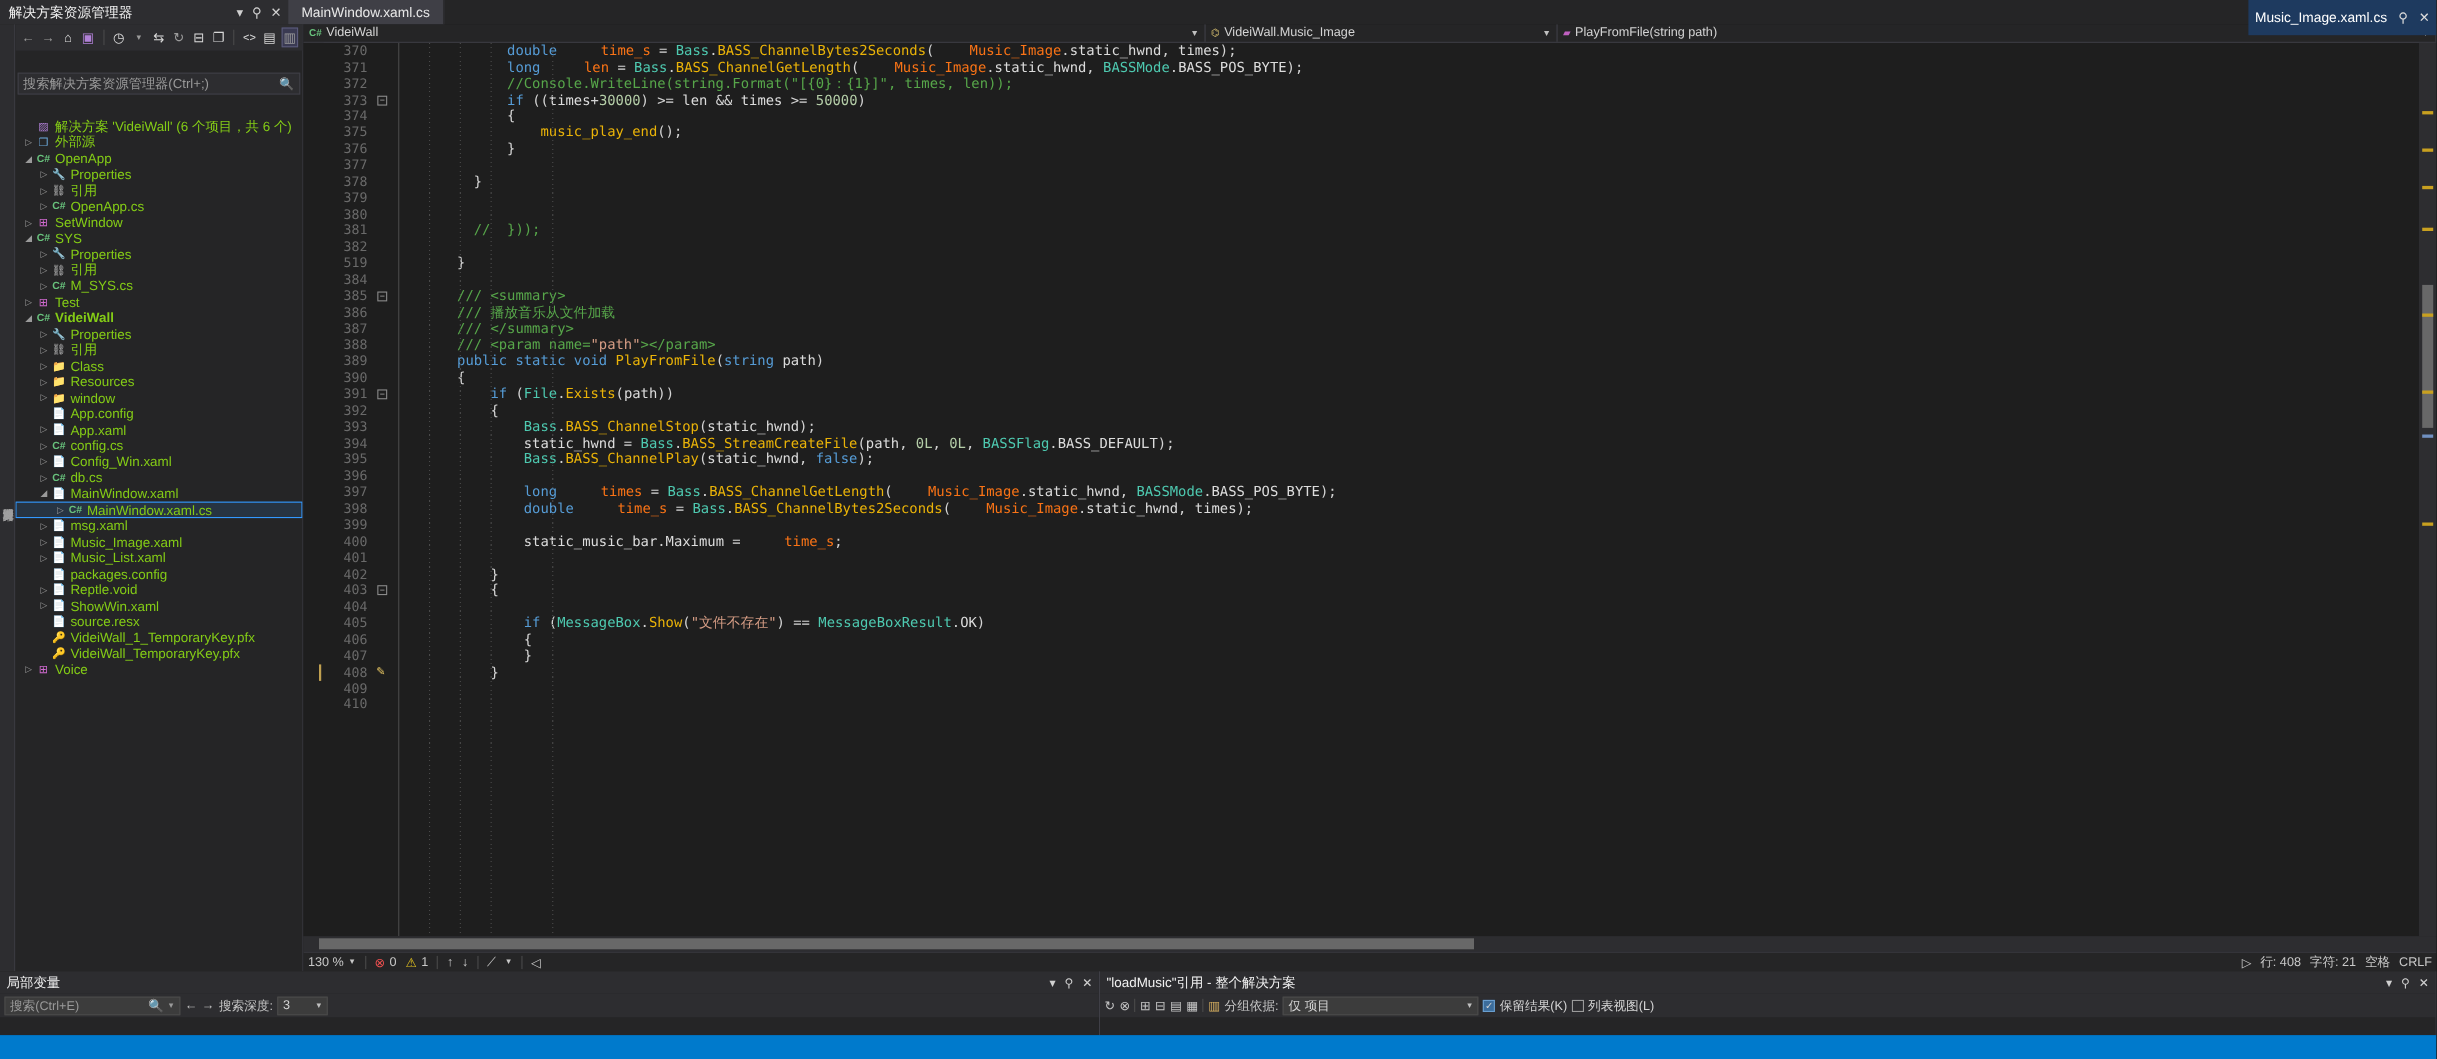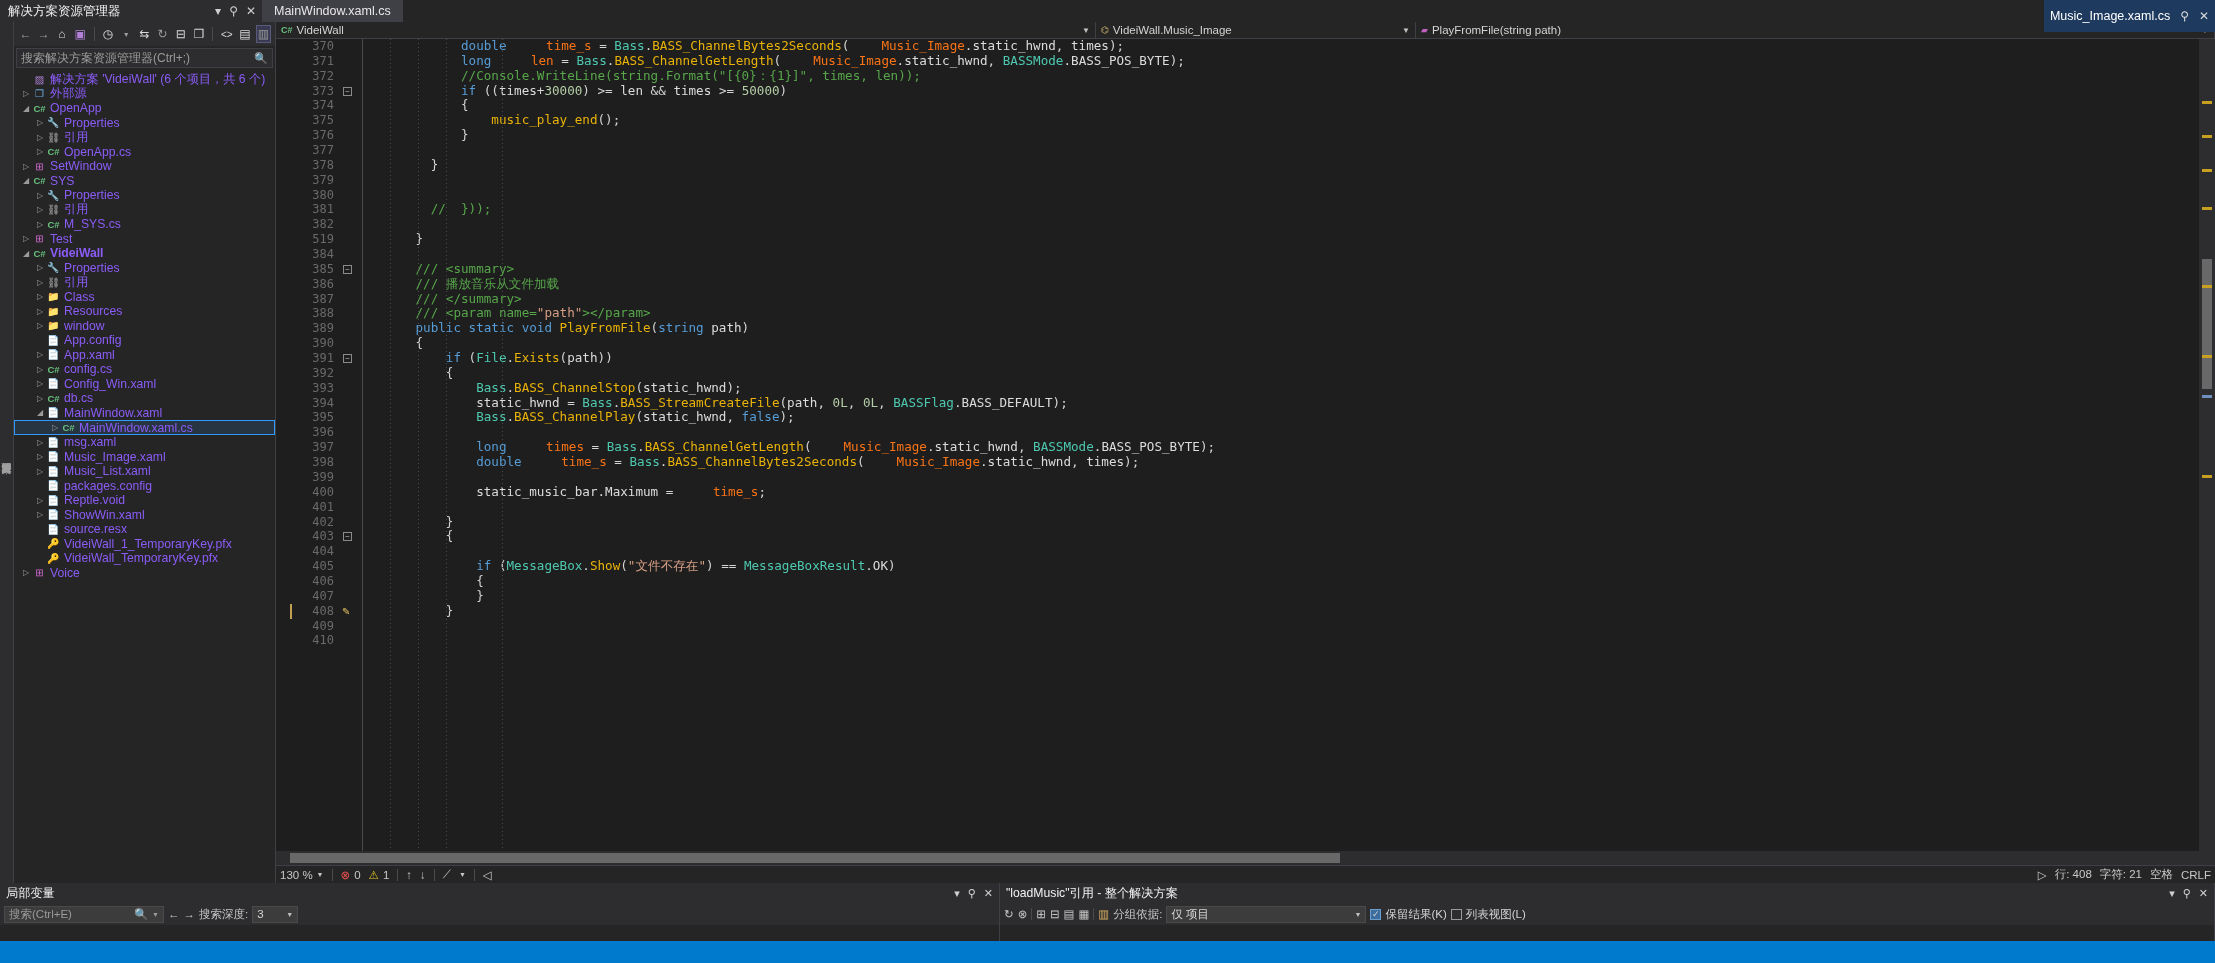--- a/index.html
+++ b/index.html
@@ -54,32 +54,32 @@
   }
   .se-toolbar .tb-ico {
     width: 18px; height: 18px; display: flex; align-items: center; justify-content: center;
     font-size: 12px; color: #9b9b9b;
   }
   .se-toolbar .tb-ico.on { color: #d8d8d8; }
   .se-toolbar .sep { width: 1px; height: 14px; background: #4a4a4a; margin: 0 3px; }
   .se-toolbar .tb-ico.boxed { border: 1px solid #5a5a7a; background: #3a3a52; }
 
   .se-search {
-    height: 20px; background: #2d2d30; border: 1px solid #3f3f46; margin: 2px 2px;
+    height: 20px; background: #2d2d30; border: 1px solid #3f3f46; margin: 20px 2px;
     display: flex; align-items: center; padding: 0 4px; color: #9a9a9a; font-size: 12px;
   }
   .se-search .ph { flex: 1; }
   .se-search .mag { color: #c0c0c0; font-size: 11px; }
 
   .se-tree { flex: 1; overflow: hidden; padding-top: 2px; font-size: 12.2px; }
   .trow { display: flex; align-items: center; height: 14.5px; white-space: nowrap; padding-left: 2px; }
   .trow.sel { background: #3399ff22; border: 1px solid #3399ff; height: 15px; }
   .twist { width: 12px; text-align: center; color: #9a9a9a; font-size: 8px; flex: 0 0 12px; }
   .ticon { width: 15px; text-align: center; flex: 0 0 15px; font-size: 10px; }
-  .tlabel { color: #8b5cf6; padding-left: 3px; }
+  .tlabel { color: #84cc16; padding-left: 3px; }
   .tlabel.bold { font-weight: bold; }
   .ico-sln { color: #b180d7; }
   .ico-cs  { color: #68c17c; font-weight: bold; font-size: 9.5px;}
   .ico-folder { color: #dcb67a; }
   .ico-ref { color: #c5c5c5; }
   .ico-props { color: #c5c5c5; }
   .ico-xaml { color: #9cc6e8; }
   .ico-cfg { color: #c8c8c8; }
   .ico-pfx { color: #d8d8d8; }
   .ico-setup { color: #d06ad0; }
@@ -670,21 +670,21 @@
         <span>↻</span>
         <span>⊗</span>
         <span class="sep" style="width:1px;height:12px;background:#4a4a4a"></span>
         <span>⊞</span>
         <span>⊟</span>
         <span>▤</span>
         <span>▦</span>
         <span class="sep" style="width:1px;height:12px;background:#4a4a4a"></span>
         <span style="color:#d8b060">▥</span>
         <span>分组依据:</span>
-        <span class="bp-sel" style="width:200px">
+        <span class="bp-sel" style="width:178px">
           <span style="flex:1">仅 项目</span>
           <span class="cv">▼</span>
         </span>
         <span class="chk">
           <span class="chkbox on">✓</span>
           <span>保留结果(K)</span>
         </span>
         <span class="chk">
           <span class="chkbox"></span>
           <span>列表视图(L)</span>

